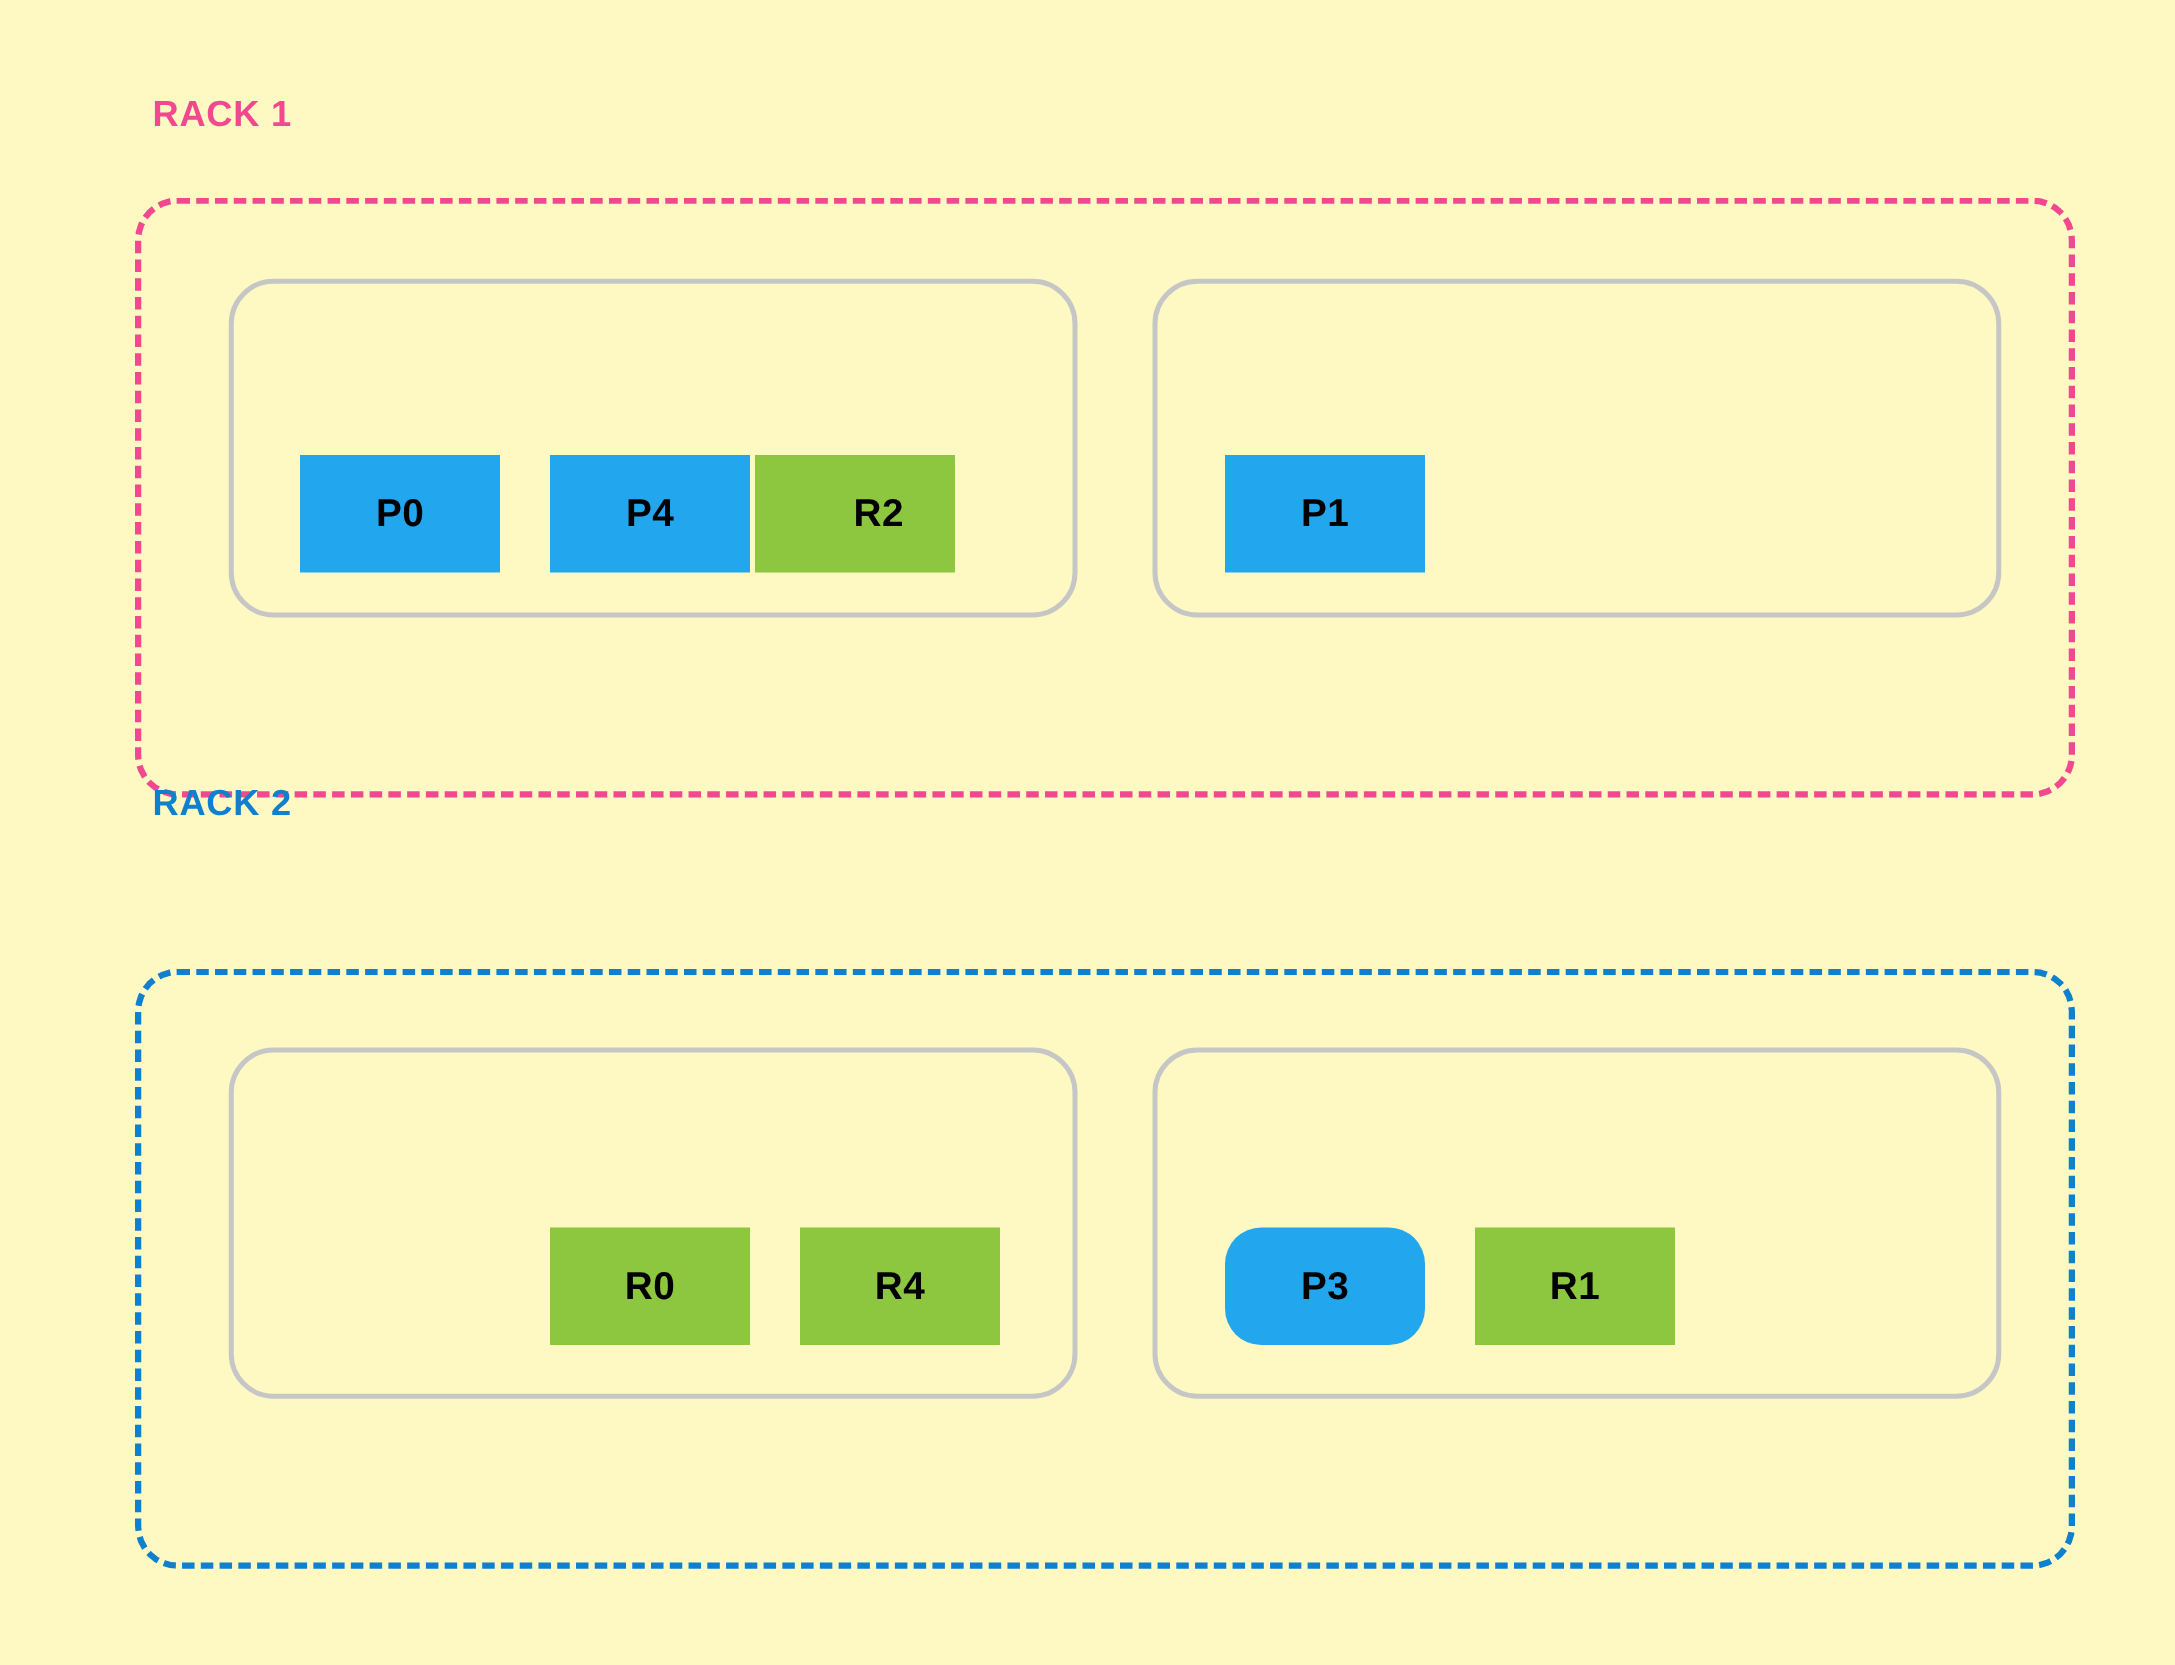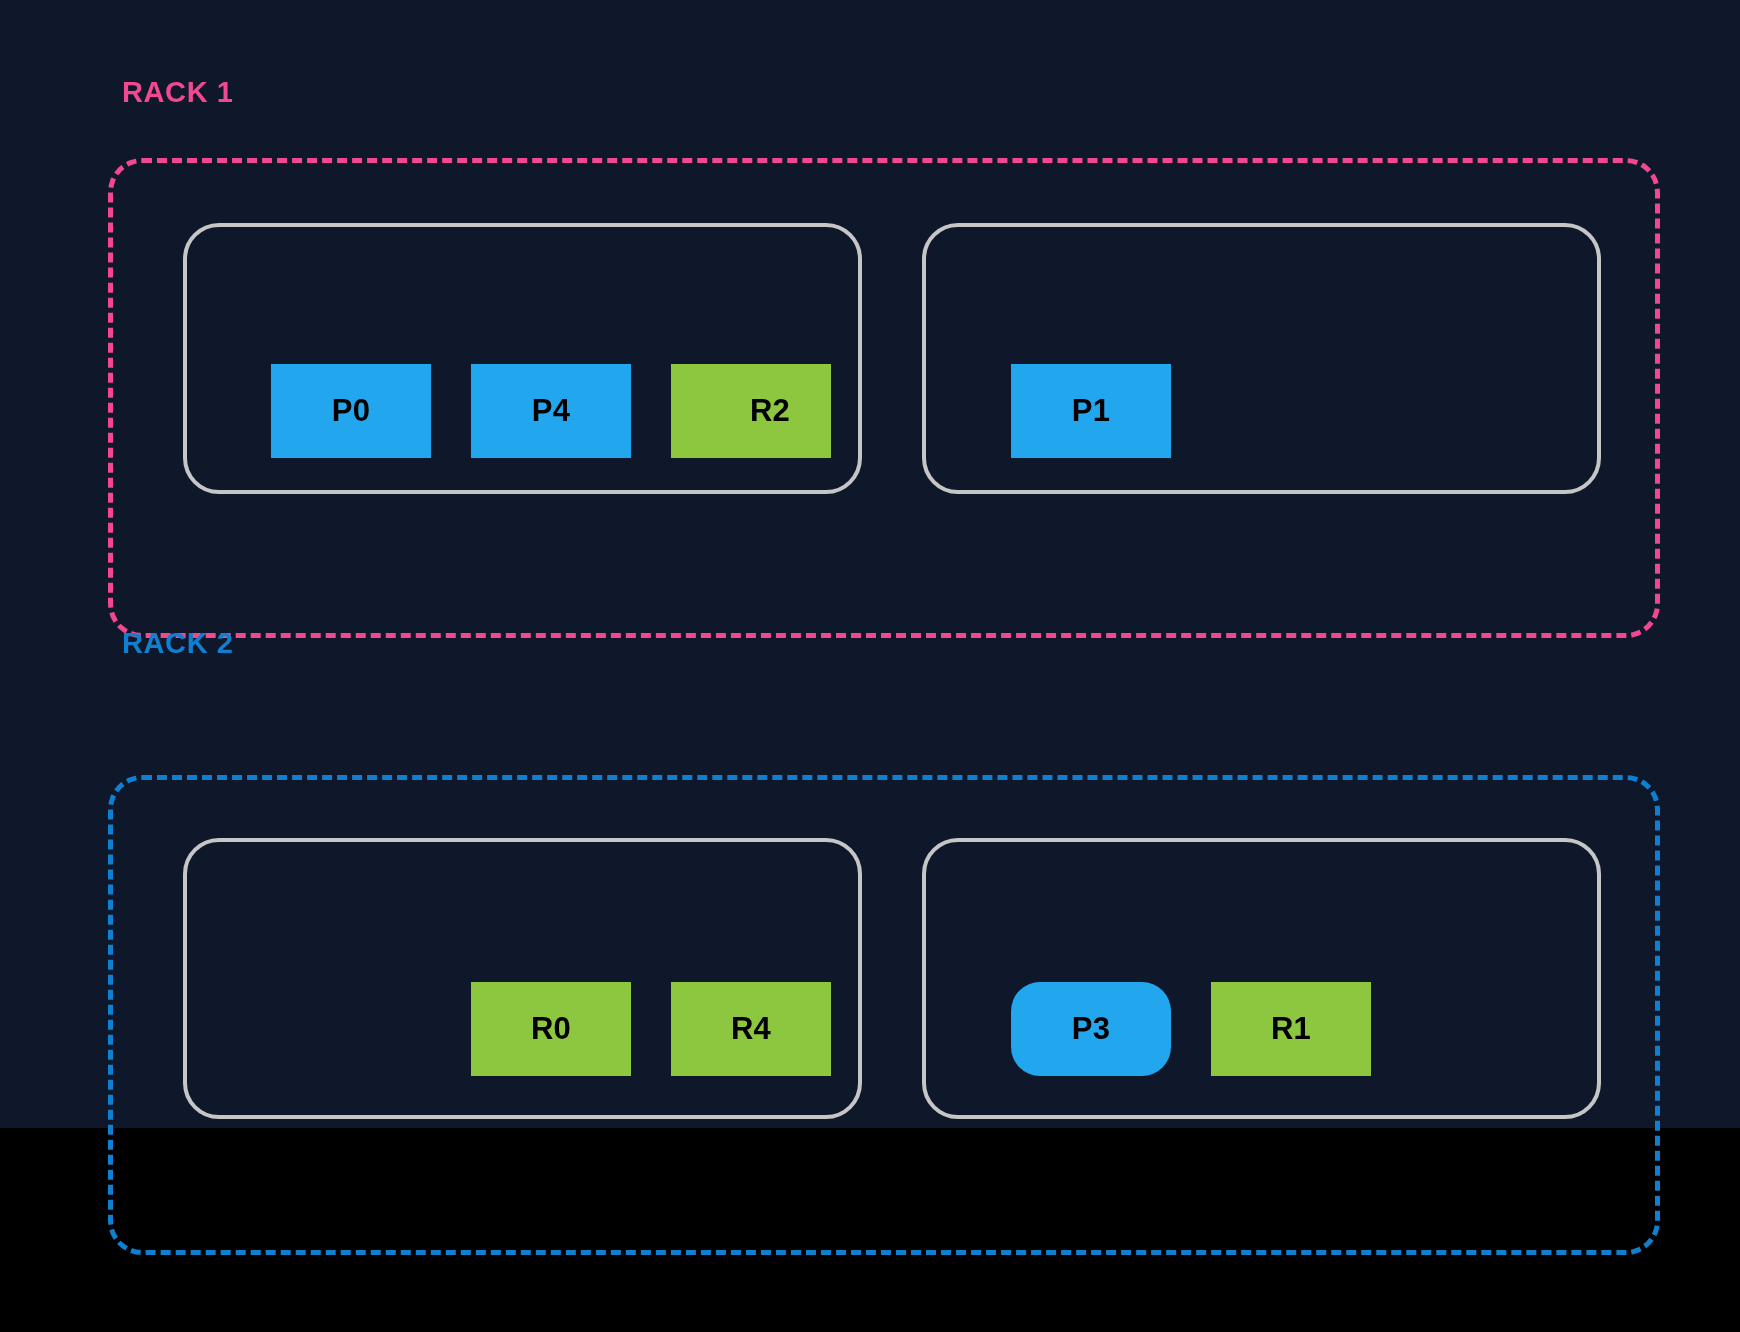--- a/index.html
+++ b/index.html
@@ -9,22 +9,22 @@
   }
   body {
     width: 1740px;
     height: 1332px;
     font-family: "Liberation Sans", sans-serif;
     overflow: hidden;
   }
   #stage {
     position: relative;
     width: 1740px;
-    height: 1128px;
-    background: #0f172a;
+    height: 1332px;
+    background: #fef9c3;
   }
 
   
   .rack-label {
     position: absolute;
     font-family: "Liberation Sans", sans-serif;
     font-size: 29px;
     font-weight: bold;
     letter-spacing: 0.6px;
     line-height: 1;
@@ -73,39 +73,38 @@
     height: 94px;
     display: flex;
     align-items: center;
     justify-content: center;
     font-family: "Liberation Sans", sans-serif;
     font-size: 31px;
     font-weight: bold;
     color: #000000;
     letter-spacing: 0.3px;
     box-sizing: border-box;
-    margin-left: 31px;
   }
   .chip.primary { background: #22a7ef; }
   .chip.replica { background: #8dc63f; }
 </style>
 </head>
 <body>
 
 <div id="stage">
 
   <div class="rack-label rack1">RACK 1</div>
 
   <div class="rack-box rack1"></div>
 
   <div class="node-box n-r1-a"></div>
 
   <div class="chip primary" style="left:240px; top:364px;">P0</div>
   <div class="chip primary" style="left:440px; top:364px;text-align:center;">P4</div>
-  <div class="chip replica" style="left:640px; top:364px;padding-left:38px;">R2</div>
+  <div class="chip replica" style="left:604px; top:364px;padding-left:38px;">R2</div>
 
   <div class="node-box n-r1-b"></div>
 
   <div class="chip primary" style="left:980px; top:364px;">P1</div>
 
   <div class="rack-label rack2">RACK 2</div>
 
   <div class="rack-box rack2"></div>
 
   <div class="node-box n-r2-a"></div>

